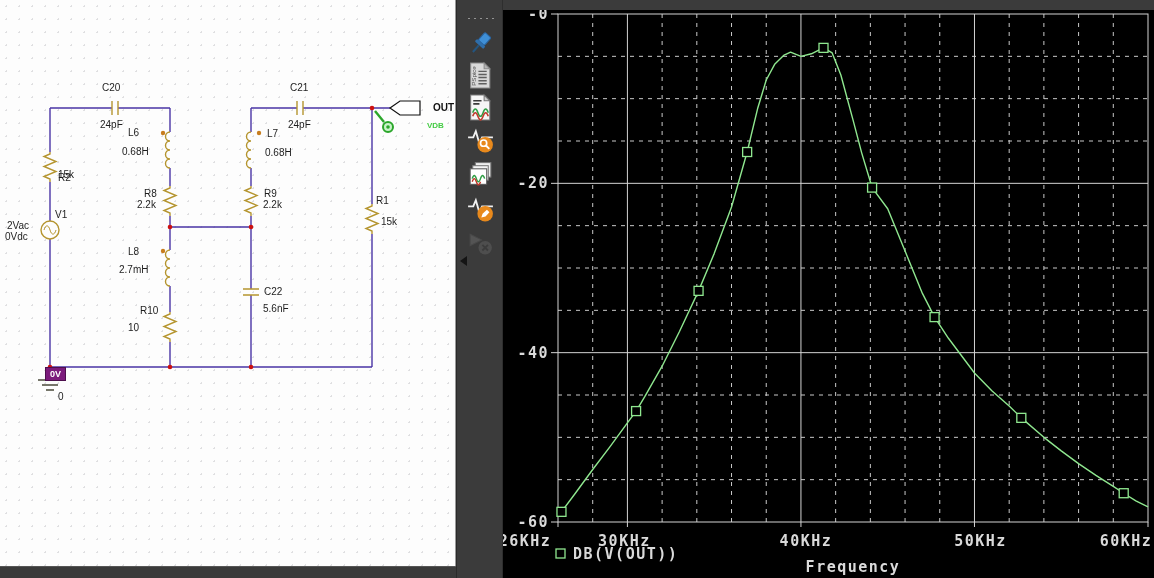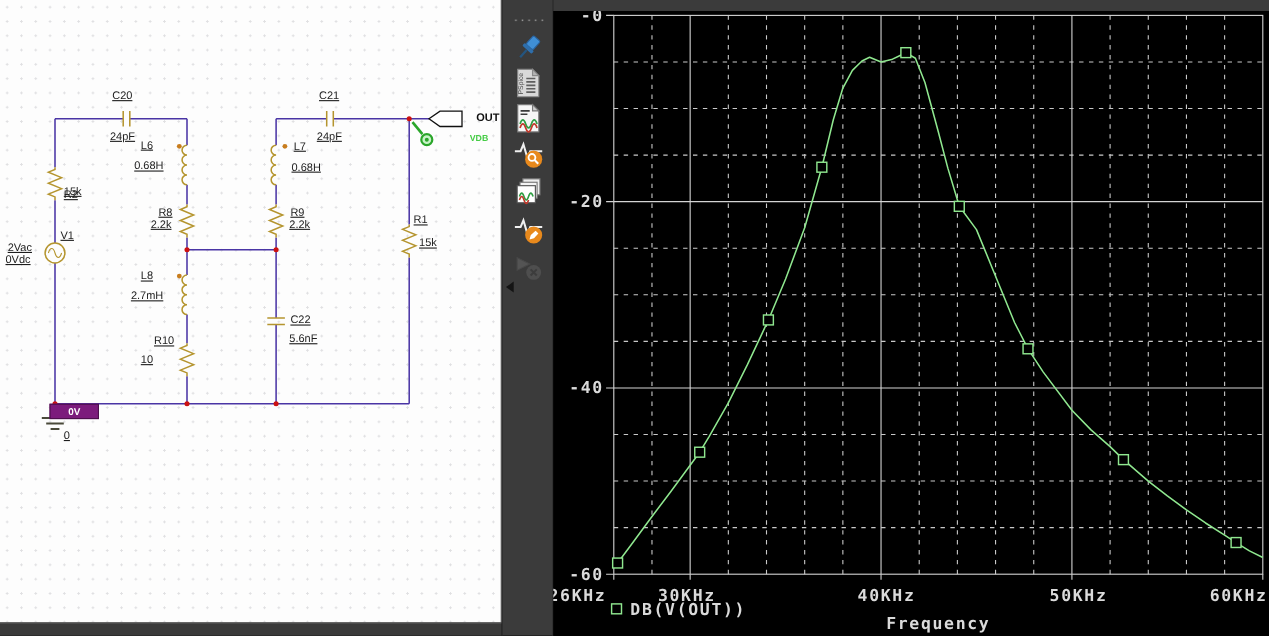--- a/index.html
+++ b/index.html
@@ -4,25 +4,25 @@
 <style>
   html,body{margin:0;padding:0;}
   body{width:1154px;height:578px;position:relative;background:#000;overflow:hidden;
        font-family:"Liberation Sans",sans-serif;}
 
   
   .schematic-panel{position:absolute;left:0;top:0;width:455px;height:566px;background:#fdfdfd;
     background-image:radial-gradient(rgba(120,120,130,.22) 1px, transparent 1px);
     background-size:13px 13px;border-right:1px solid #9a9a9a;}
   .schematic-panel svg{position:absolute;left:0;top:0;}
-  .slabel{position:absolute;font:10px "Liberation Sans",sans-serif;color:#1d1d1d;white-space:nowrap;text-decoration:underline;}
+  .slabel{position:absolute;font:10px "Liberation Sans",sans-serif;color:#1d1d1d;white-space:nowrap;}
   .plabel{position:absolute;font:bold 10px "Liberation Sans",sans-serif;color:#111;white-space:nowrap;padding-left:11px;}
   .vdb{position:absolute;font:bold 8px "Liberation Sans",sans-serif;color:#45cc45;margin-left:32px;}
   .bias-badge{position:absolute;left:45px;top:367px;background:#7c1b7c;color:#fff;
-    font:bold 9px "Liberation Sans",sans-serif;padding:1px 16px;border:1px solid #4d0f4d;}
+    font:bold 9px "Liberation Sans",sans-serif;padding:1px 4px;border:1px solid #4d0f4d;}
   .bottom-strip{position:absolute;left:0;top:566px;width:456px;height:12px;background:#3a3a3a;
     border-top:1px solid #555;}
 
   
   .toolbar{position:absolute;left:456px;top:0;width:47px;height:578px;background:#3b3b3b;
     border-left:1px solid #2a2a2a;border-right:1px solid #2e2e2e;box-sizing:border-box;}
   .grip{position:absolute;left:9px;top:17px;width:30px;height:3px;
     background-image:radial-gradient(#949494 1px, transparent 1.2px);background-size:6px 3px;}
   .tool{position:absolute;left:9px;width:29px;height:29px;background:none;border:none;padding:0;
     cursor:pointer;}

